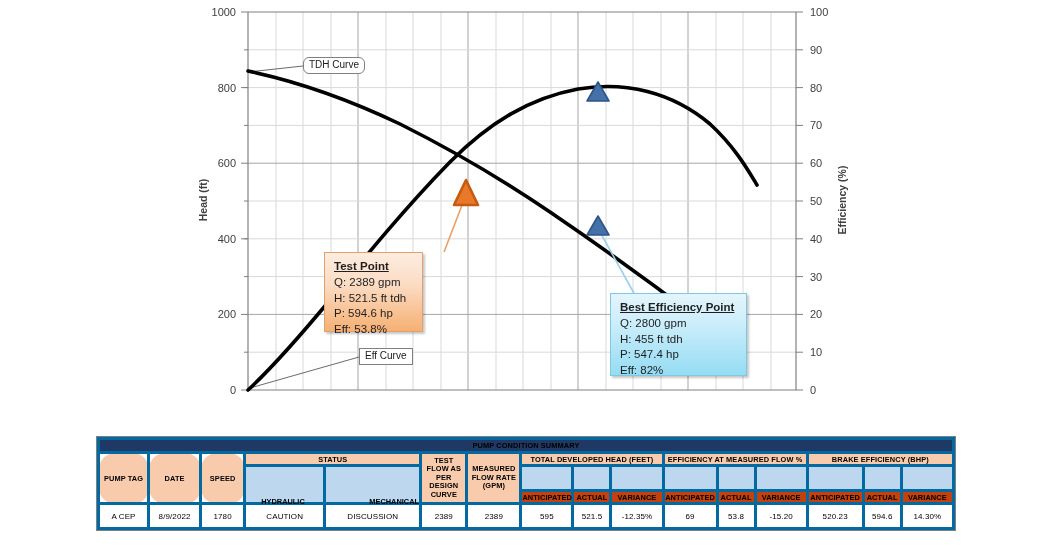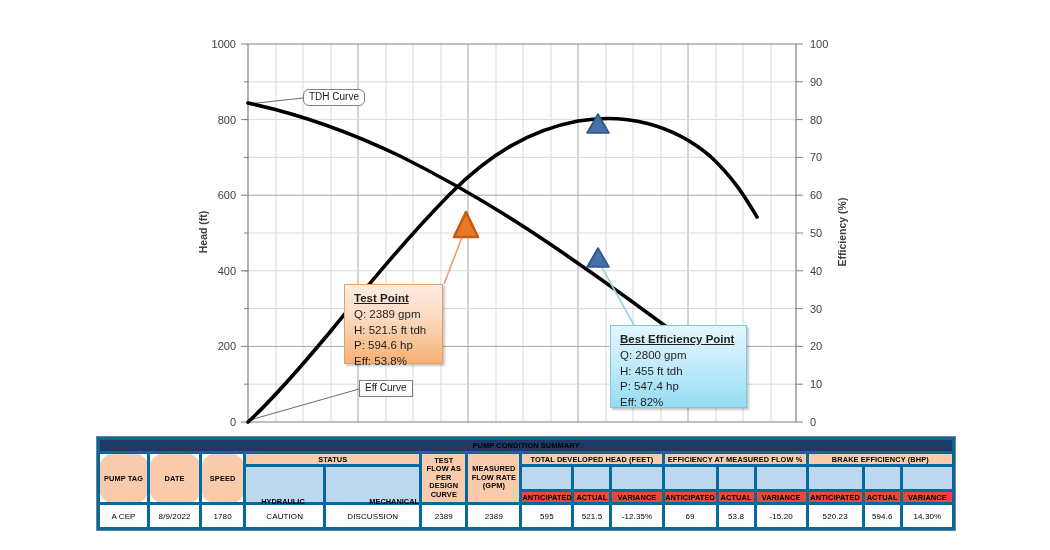--- a/index.html
+++ b/index.html
@@ -4,21 +4,21 @@
 <style>
   html,body{margin:0;padding:0;}
   body{
     width:1050px;height:550px;
     background:#ffffff;
     font-family:"Liberation Sans", sans-serif;
     overflow:hidden;
     position:relative;
   }
   
-  #chart-region{position:absolute;left:0;top:0;width:878px;height:410px;margin-top:32px;}
+  #chart-region{position:absolute;left:0;top:0;width:878px;height:410px;}
   #chart-svg{position:absolute;left:0;top:0;}
 
   .axis-title{
     font-size:10.5px;font-weight:bold;fill:#404040;
     font-family:"Liberation Sans", sans-serif;
   }
   .tick-label{
     font-size:11px;fill:#404040;
     font-family:"Liberation Sans", sans-serif;
   }
@@ -50,21 +50,21 @@
   }
   .callout .c-title{
     font-weight:bold;
     text-decoration:underline;
     display:block;
     margin-bottom:1px;
   }
   .callout .c-line{display:block;}
 
   #callout-test{
-    left:344px;top:252px;width:99px;height:80px;
+    left:324px;top:252px;width:99px;height:80px;
     background:linear-gradient(to bottom,#fdece0 0%,#fbdcc4 40%,#f6b073 100%);
     border:1px solid #e3a06a;
     box-shadow:2px 2px 2px rgba(0,0,0,0.22);
   }
   #callout-bep{
     left:610px;top:293px;width:137px;height:83px;
     background:linear-gradient(to bottom,#e3f5fc 0%,#cdeefb 35%,#95dcf3 100%);
     border:1px solid #7fc8e0;
     box-shadow:2px 2px 2px rgba(0,0,0,0.22);
   }
@@ -95,21 +95,21 @@
     color:#ffffff;
     font-weight:bold;
     font-size:8px;
     height:11px;
     letter-spacing:.25px;
     border:1px solid #1f3864;
   }
   td.peach{background:#f8cbad;font-weight:bold;border-radius:16px;}
   td.blue-lt{background:#bdd7ee;}
   td.grp{background:#f8cbad;font-weight:bold;height:10px;}
-  td.sub{background:#ef4444;font-weight:bold;height:10px;vertical-align:bottom;padding-bottom:2px;}
+  td.sub{background:#c2410c;font-weight:bold;height:10px;vertical-align:bottom;padding-bottom:2px;}
   td.stack{background:#f8cbad;font-weight:bold;line-height:8.6px;}
   tr.data td{height:22px;font-size:8px;background:#ffffff;font-weight:normal;}
   td.caution{background:#ffff00;color:#000;font-weight:bold;}
   td.discussion{background:#1f3864;color:#ffffff;font-weight:bold;}
   td.neg{color:#ff0000;font-weight:bold;}
   td.pos{color:#ff0000;font-weight:bold;}
 </style>
 </head>
 <body>
 

